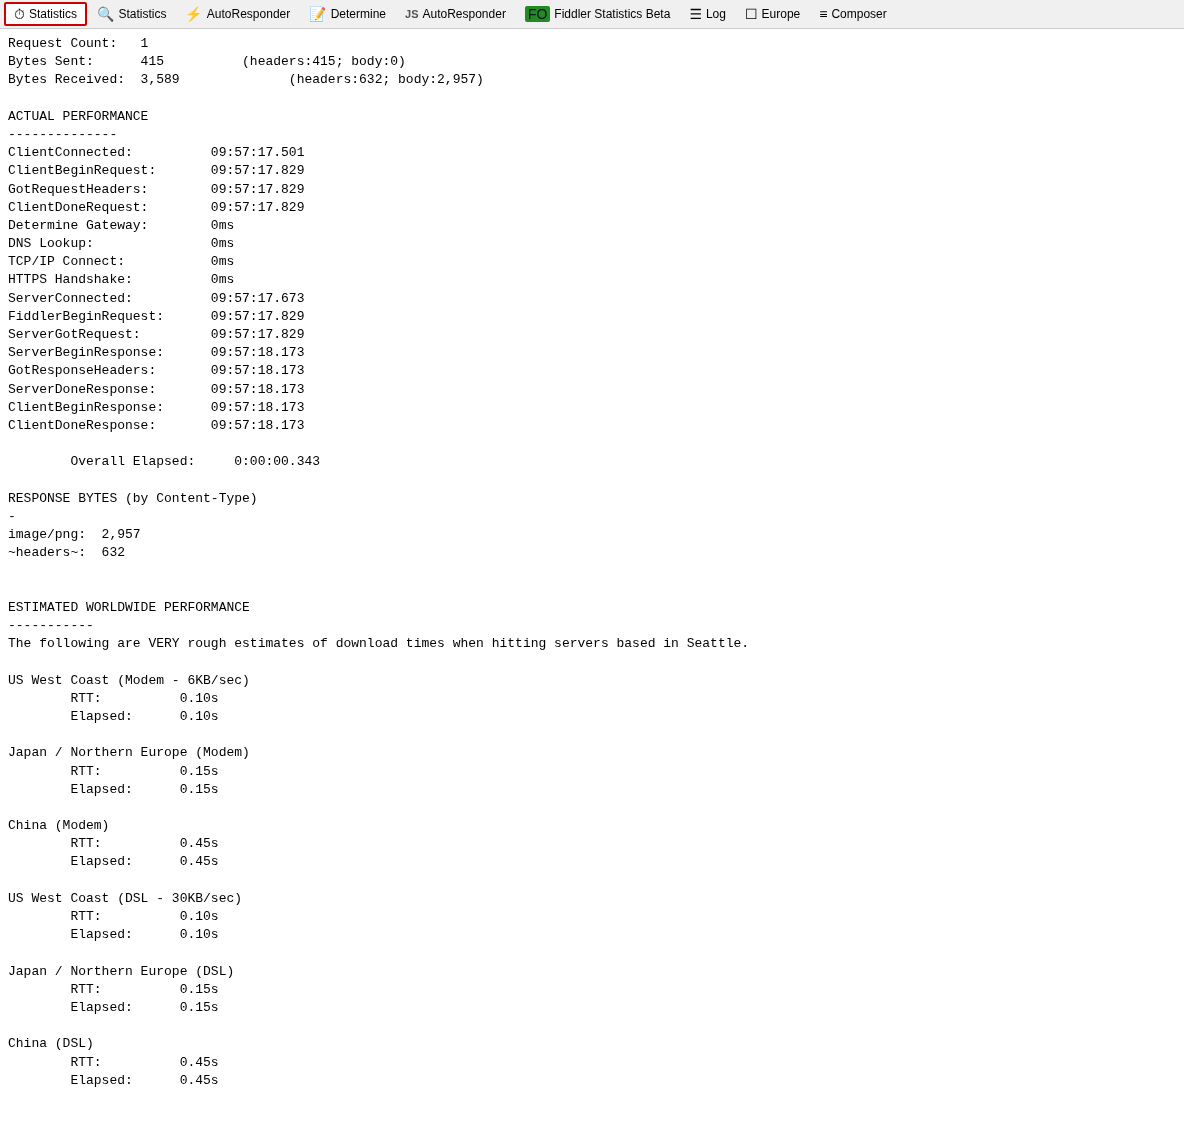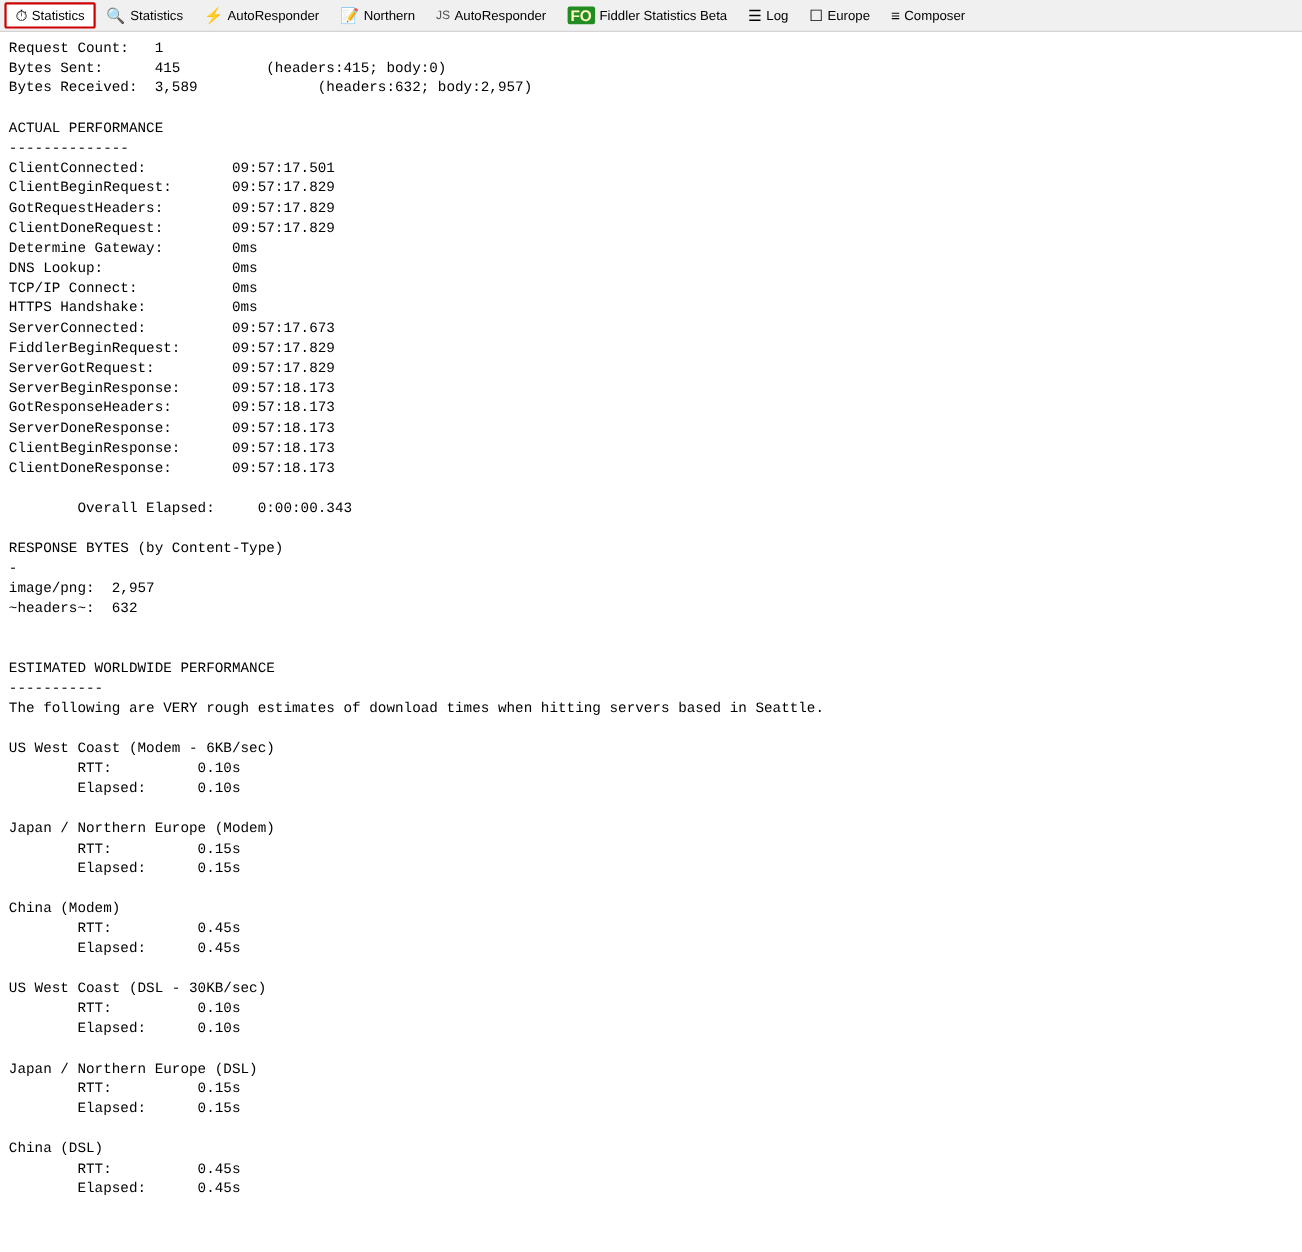--- a/index.html
+++ b/index.html
@@ -61,23 +61,23 @@
     .content-text {
       white-space: pre;
       font-family: 'Courier New', Courier, monospace;
       font-size: 13px;
       color: #000;
       line-height: 1.4;
     }
 
     .fo-icon {
       background: #228B22;
-      color: #fef9c3;
+      color: #0f172a;
       font-size: 10px;
-      font-weight: bold;
+      font-weight: normal;
       padding: 1px 3px;
       border-radius: 2px;
     }
   </style>
 </head>
 <body>
 
 <div id="toolbar">
   <div class="tab-item active">
     <span class="tab-icon">⏱</span>
@@ -86,24 +86,24 @@
   <div class="tab-item">
     <span class="tab-icon">🔍</span>
     <span>Statistics</span>
   </div>
   <div class="tab-item">
     <span class="tab-icon">⚡</span>
     <span>AutoResponder</span>
   </div>
   <div class="tab-item">
     <span class="tab-icon">📝</span>
-    <span>Northern</span>
+    <span>Determine</span>
   </div>
   <div class="tab-item">
-    <span class="tab-icon" style="font-family:sans-serif;font-size:11px;font-weight:normal;color:#555;">JS</span>
+    <span class="tab-icon" style="font-family:sans-serif;font-size:11px;font-weight:bold;color:#555;">JS</span>
     <span>AutoResponder</span>
   </div>
   <div class="tab-item">
     <span class="tab-icon fo-icon">FO</span>
     <span>Fiddler Statistics Beta</span>
   </div>
   <div class="tab-item">
     <span class="tab-icon">☰</span>
     <span>Log</span>
   </div>

